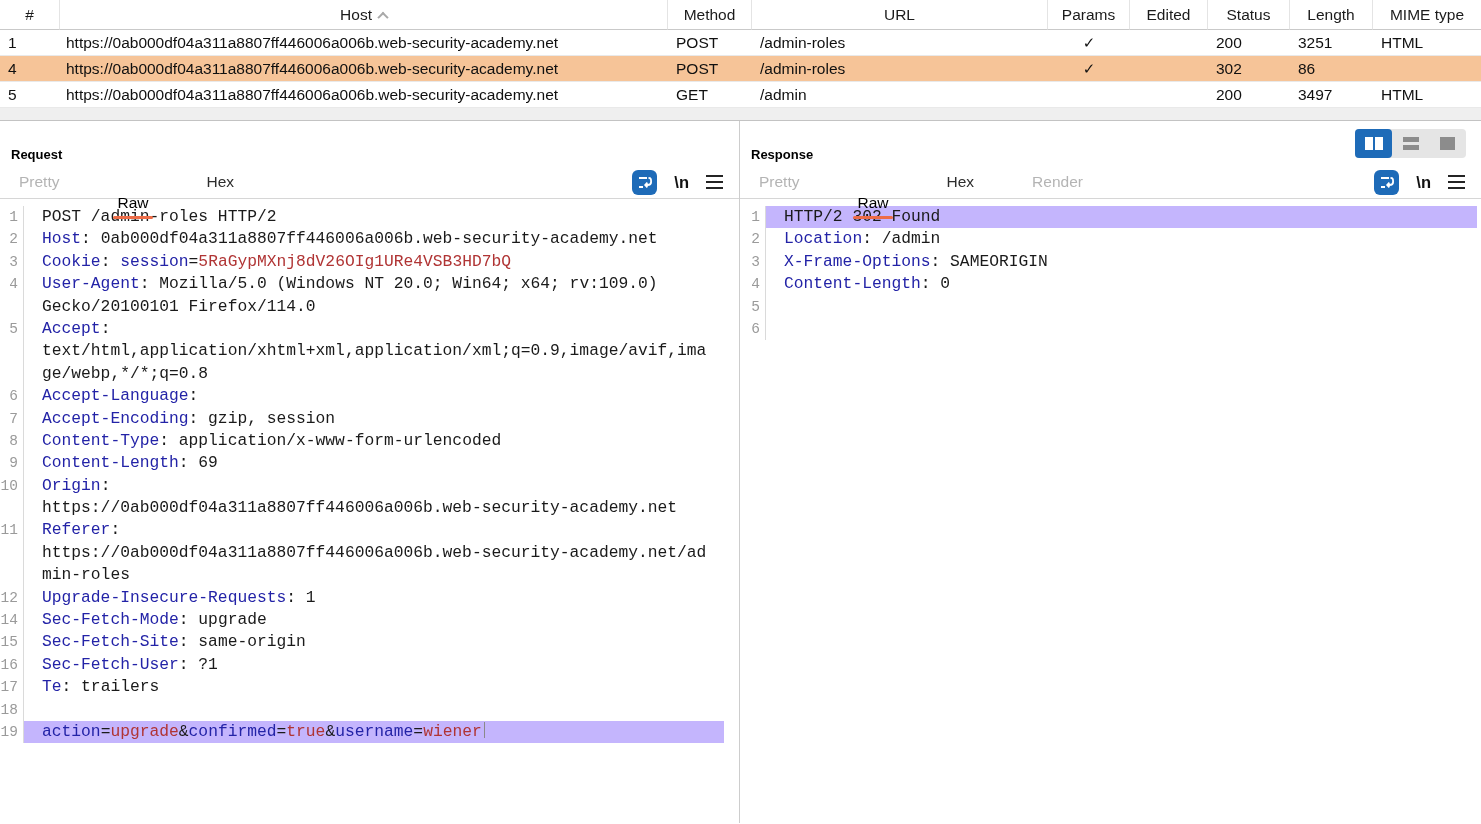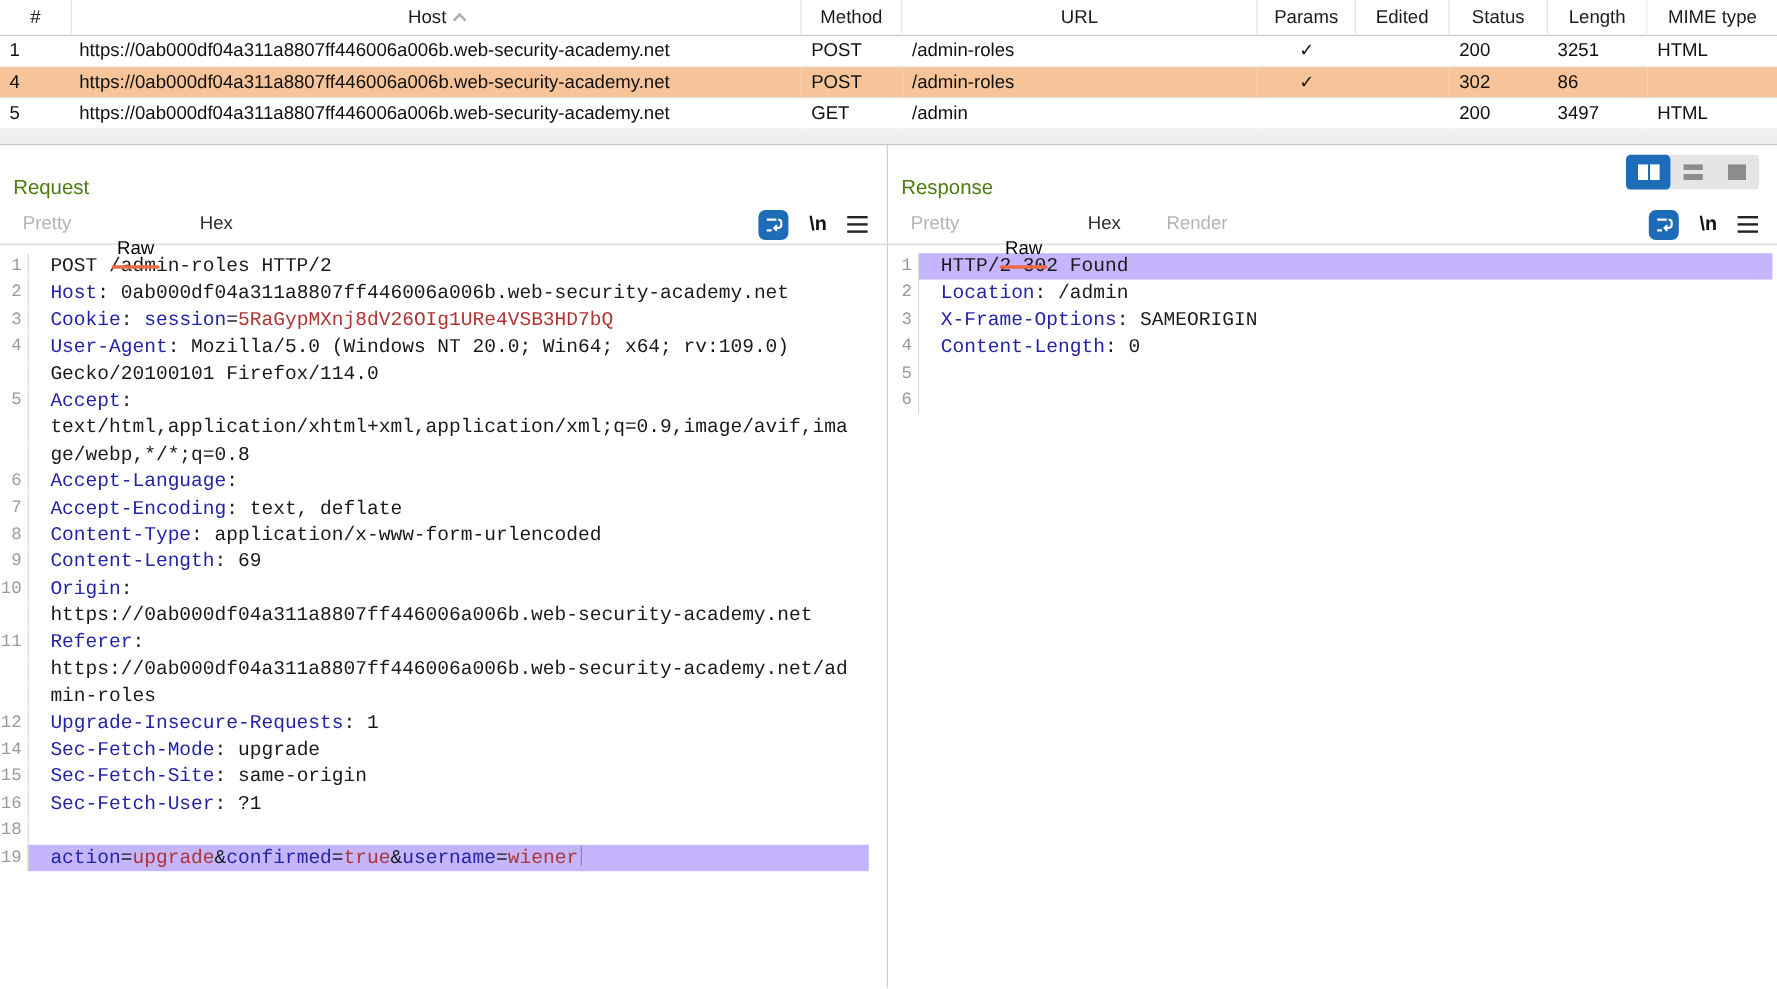--- a/index.html
+++ b/index.html
@@ -25,24 +25,24 @@
   .trow.selected .td { background:#f6c498; }
   .table-strip { height:13px; background:#efefef; border-bottom:1px solid #c3c3c3; }
 
   
   .panes { display:flex; height:702px; background:#fff; }
   .pane { position:relative; }
   .pane-request { width:739px; flex:none; }
   .splitter { width:1px; background:#cdcdcd; flex:none; }
   .pane-response { flex:1; }
 
-  .pane-title { padding:26px 0 0 11px; font-size:17px; font-weight:normal; color:#4d7c0f; }
+  .pane-title { padding:26px 0 0 11px; font-size:13px; font-weight:bold; color:#000000; }
 
   .tabbar { display:flex; align-items:center; height:33px; margin-top:4px;
-            border-bottom:1px solid #d6d6d6; padding:0 16px 0 7px; }
+            border-bottom:1px solid #d6d6d6; padding:0 16px 0 7px;gap:20px; }
   .tab { font-size:15.5px; color:#2e2e2e; padding:0 12px; margin-right:14px;
          height:100%; line-height:32px; position:relative; }
   .tab.dim { color:#b4b4b4; }
   .tab.active { color:#000;margin-top:42px; }
   .tab.active::after { content:""; position:absolute; left:8px; right:8px; bottom:0;
          height:3px; background:#ed6c47; border-radius:1.5px; }
   .tab-icons { margin-left:auto; display:flex; align-items:center; gap:17px; }
   .wrapbtn { width:25px; height:25px; border-radius:6px; background:#1e6bb8;
          display:flex; align-items:center; justify-content:center; }
   .nl { font-size:16.5px; font-weight:600; color:#111; }
@@ -188,21 +188,21 @@
         <div class="eline">
           <span class="gut"></span>
           <span class="ebody"><span class="tk-p">ge/webp,*/*;q=0.8</span></span>
         </div>
         <div class="eline">
           <span class="gut">6</span>
           <span class="ebody"><span class="tk-h">Accept-Language</span><span class="tk-p">:</span></span>
         </div>
         <div class="eline">
           <span class="gut">7</span>
-          <span class="ebody"><span class="tk-h">Accept-Encoding</span><span class="tk-p">: text, deflate</span></span>
+          <span class="ebody"><span class="tk-h">Accept-Encoding</span><span class="tk-p">: gzip, session</span></span>
         </div>
         <div class="eline">
           <span class="gut">8</span>
           <span class="ebody"><span class="tk-h">Content-Type</span><span class="tk-p">: application/x-www-form-urlencoded</span></span>
         </div>
         <div class="eline">
           <span class="gut">9</span>
           <span class="ebody"><span class="tk-h">Content-Length</span><span class="tk-p">: 69</span></span>
         </div>
         <div class="eline">
@@ -233,20 +233,24 @@
           <span class="gut">14</span>
           <span class="ebody"><span class="tk-h">Sec-Fetch-Mode</span><span class="tk-p">: upgrade</span></span>
         </div>
         <div class="eline">
           <span class="gut">15</span>
           <span class="ebody"><span class="tk-h">Sec-Fetch-Site</span><span class="tk-p">: same-origin</span></span>
         </div>
         <div class="eline">
           <span class="gut">16</span>
           <span class="ebody"><span class="tk-h">Sec-Fetch-User</span><span class="tk-p">: ?1</span></span>
+        </div>
+        <div class="eline">
+          <span class="gut">17</span>
+          <span class="ebody"><span class="tk-h">Te</span><span class="tk-p">: trailers</span></span>
         </div>
         <div class="eline">
           <span class="gut">18</span>
           <span class="ebody"></span>
         </div>
         <div class="eline hl">
           <span class="gut">19</span>
           <span class="ebody"><span class="tk-h">action</span><span class="tk-p">=</span><span class="tk-v">upgrade</span><span class="tk-p">&amp;</span><span class="tk-h">confirmed</span><span class="tk-p">=</span><span class="tk-v">true</span><span class="tk-p">&amp;</span><span class="tk-h">username</span><span class="tk-p">=</span><span class="tk-v">wiener</span><span class="caret"></span></span>
         </div>
       </div>

